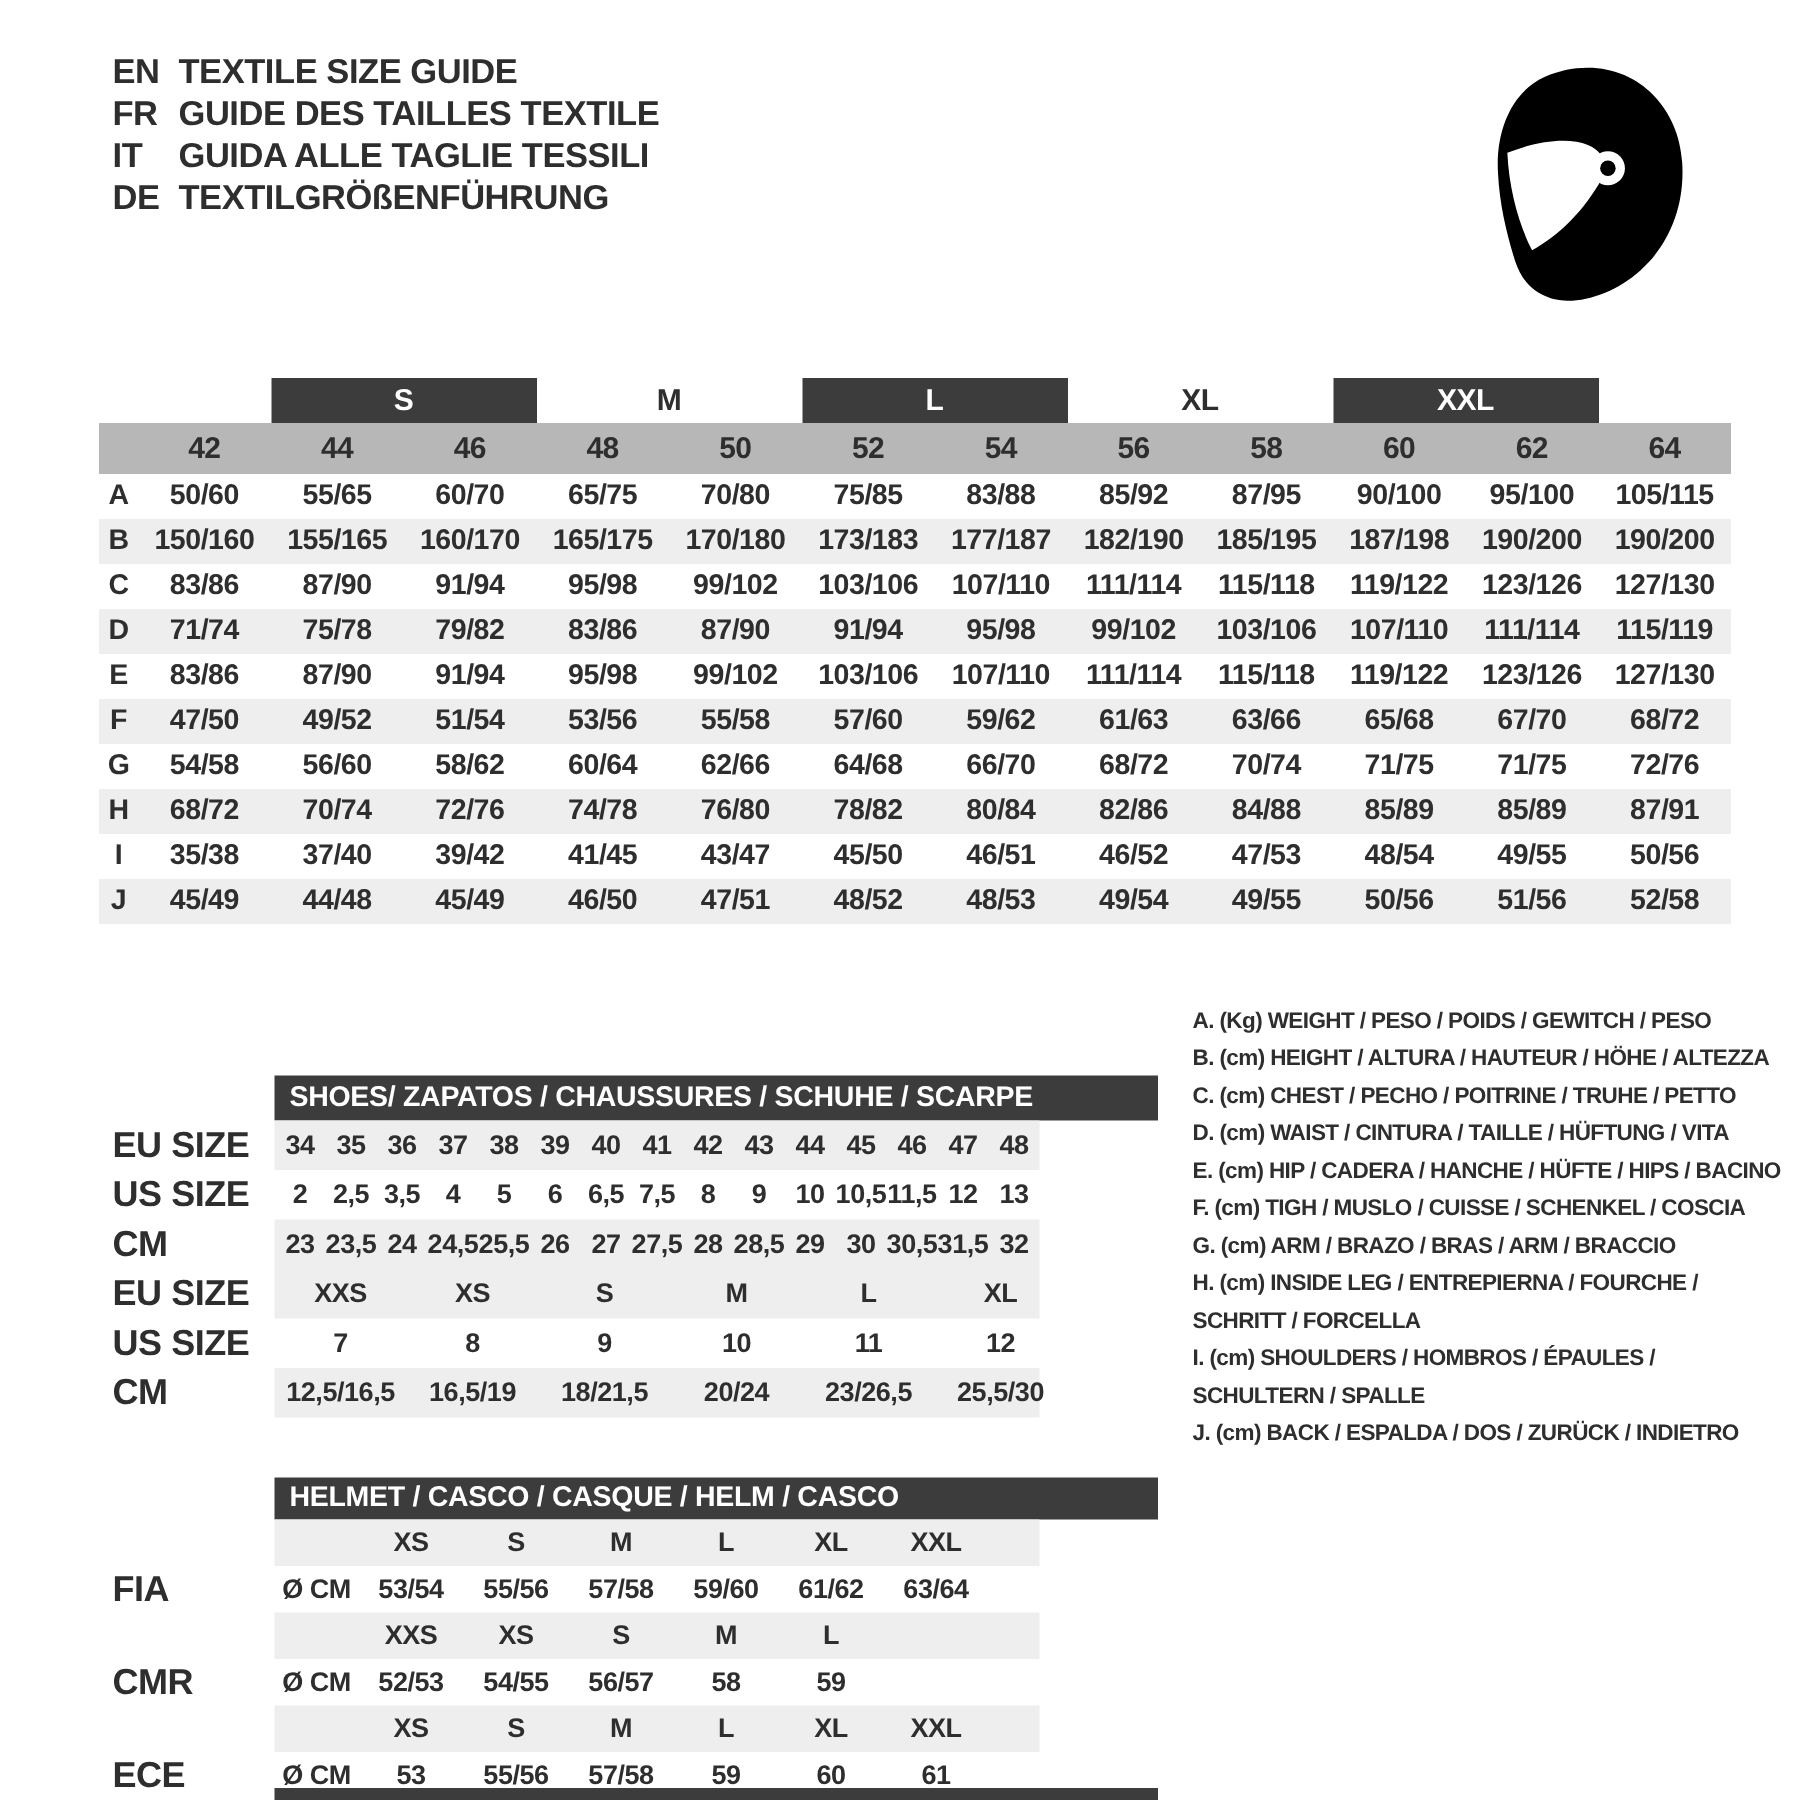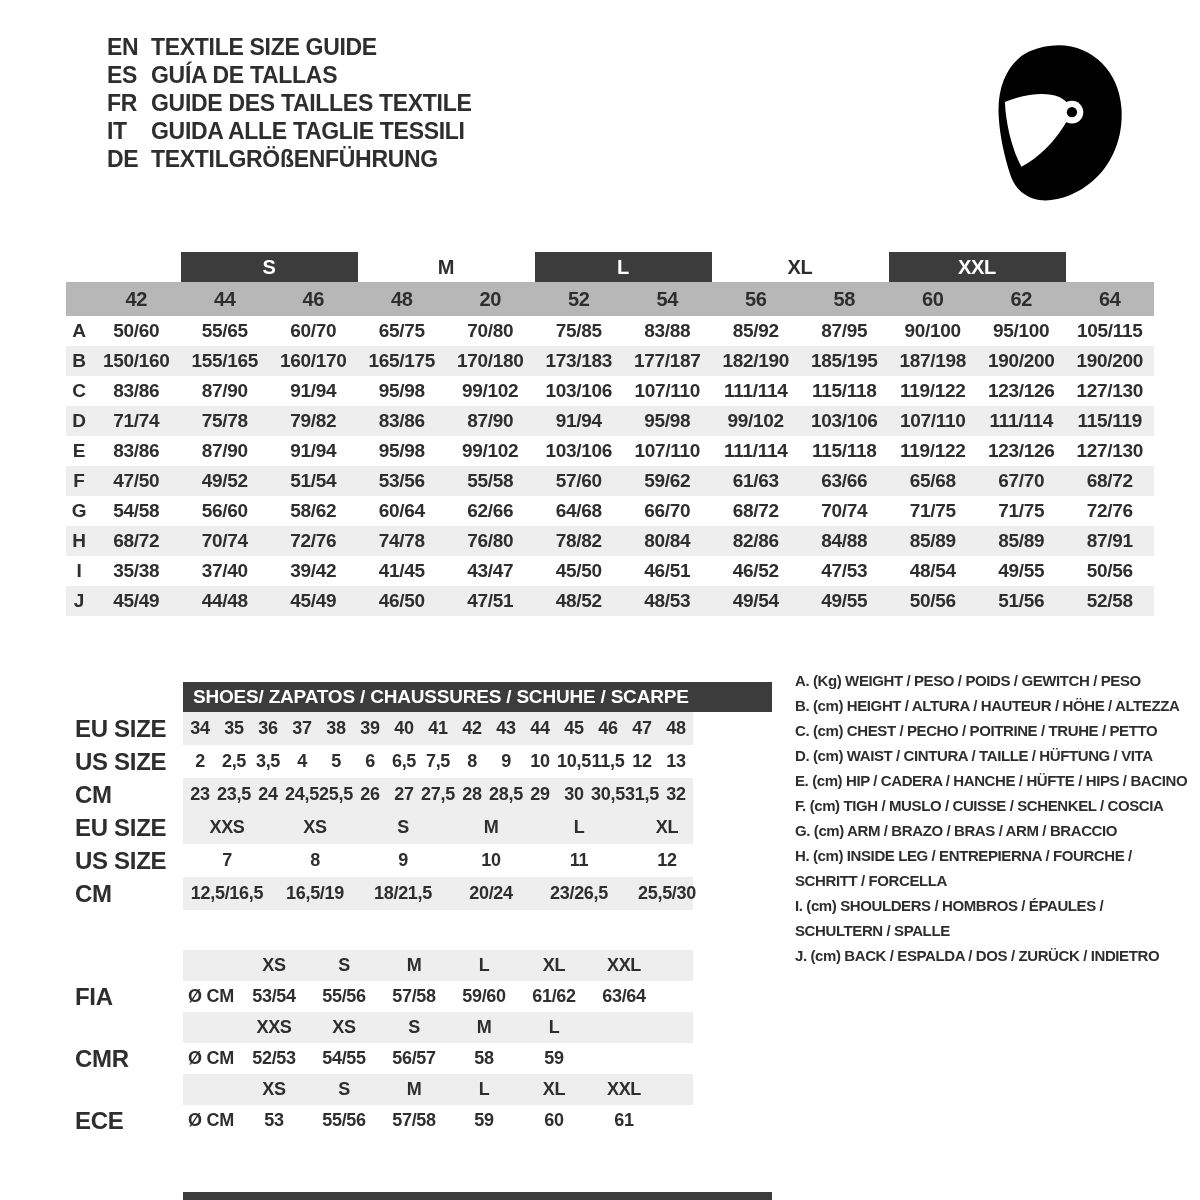--- a/index.html
+++ b/index.html
@@ -3,39 +3,39 @@
 <meta charset="utf-8">
 <style>
   html,body{margin:0;padding:0;}
   body{
     width:1200px;height:1200px;position:relative;overflow:hidden;
     background:#fff;
     font-family:"Liberation Sans","DejaVu Sans",sans-serif;
     font-weight:bold;color:#2e2e2e;letter-spacing:-0.3px;
   }
   
-  #languages{position:absolute;left:75px;top:33px;font-size:23px;line-height:28px;margin-left:32px;}
+  #languages{position:absolute;left:75px;top:33px;font-size:23px;line-height:28px;}
   .lang-row{display:flex;}
   .lang-code{width:44px;flex:0 0 44px;}
   
   #helmet-icon{position:absolute;left:980px;top:40px;width:155px;height:165px;}
   
   #main-table{position:absolute;left:66px;top:252px;width:1088px;}
   .mt-grid{display:grid;grid-template-columns:26px repeat(12,1fr);align-items:center;}
   .mt-header{height:30px;}
   .size-group{height:30px;display:flex;align-items:center;justify-content:center;font-size:20px;}
   .size-group.bar{background:var(--dark);color:#fff;}
   .mt-band{height:34px;background:var(--band);}
   .mt-band .cell{text-align:center;font-size:20px;}
   .mt-row{height:30px;}
   .mt-row.striped{background:var(--stripe);}
   .mt-row .cell{text-align:center;font-size:19px;}
   .letter{text-align:center;font-size:19px;}
   
-  .section{position:absolute;left:62px;width:715px;}
+  .section{position:absolute;left:62px;width:715px;margin-top:35px;}
   .sec-bar{margin-left:121px;width:589px;box-sizing:border-box;background:var(--dark);
            color:#fff;font-size:19px;display:flex;align-items:center;padding-left:10px;letter-spacing:-0.2px;}
   .sec-row{display:flex;align-items:stretch;}
   .sec-label{width:121px;flex:0 0 121px;display:flex;align-items:center;
              padding-left:13px;box-sizing:border-box;font-size:24px;}
   .sec-data{width:510px;display:grid;align-items:center;}
   .striped-bg{background:var(--stripe);}
   .sec-data .cell{text-align:center;font-size:18px;}
   #shoes{top:682px;}   #shoes  .sec-bar{height:30px;}
   #shoes .sec-row{height:33px;}  #shoes  .sec-data{grid-template-columns:repeat(15,1fr);}
@@ -51,24 +51,20 @@
 </style>
 </head>
 <body style="--dark: #3c3c3c; --band: #b7b7b7; --stripe: #eeeeee; color: rgb(46, 46, 46);">
 
 <div id="languages">
     <div class="lang-row">
       <span class="lang-code">EN</span>
       <span class="lang-label">TEXTILE SIZE GUIDE</span>
     </div>
     <div class="lang-row">
-      <span class="lang-code">ES</span>
-      <span class="lang-label">GUÍA DE TALLAS</span>
-    </div>
-    <div class="lang-row">
       <span class="lang-code">FR</span>
       <span class="lang-label">GUIDE DES TAILLES TEXTILE</span>
     </div>
     <div class="lang-row">
       <span class="lang-code">IT</span>
       <span class="lang-label">GUIDA ALLE TAGLIE TESSILI</span>
     </div>
     <div class="lang-row">
       <span class="lang-code">DE</span>
       <span class="lang-label">TEXTILGRÖßENFÜHRUNG</span>
@@ -91,21 +87,21 @@
       <div class="size-group bar" style="grid-column: 7 / span 2;">L</div>
       <div class="size-group" style="grid-column: 9 / span 2;">XL</div>
       <div class="size-group bar" style="grid-column: 11 / span 2;">XXL</div>
     </div>
     <div class="mt-grid mt-band">
       <div class="cell"></div>
       <div class="cell">42</div>
       <div class="cell">44</div>
       <div class="cell">46</div>
       <div class="cell">48</div>
-      <div class="cell">20</div>
+      <div class="cell">50</div>
       <div class="cell">52</div>
       <div class="cell">54</div>
       <div class="cell">56</div>
       <div class="cell">58</div>
       <div class="cell">60</div>
       <div class="cell">62</div>
       <div class="cell">64</div>
     </div>
     <div class="mt-grid mt-row">
       <div class="letter">A</div>
@@ -353,20 +349,23 @@
         <div class="cell">12,5/16,5</div>
         <div class="cell">16,5/19</div>
         <div class="cell">18/21,5</div>
         <div class="cell">20/24</div>
         <div class="cell">23/26,5</div>
         <div class="cell">25,5/30</div>
       </div>
     </div>
   </div>
 <div id="helmets" class="section">
+    <div class="sec-bar">
+      <span>HELMET / CASCO / CASQUE / HELM / CASCO</span>
+    </div>
     <div class="sec-row">
       <div class="sec-label"></div>
       <div class="sec-data striped-bg">
         <div class="cell"></div>
         <div class="cell">XS</div>
         <div class="cell">S</div>
         <div class="cell">M</div>
         <div class="cell">L</div>
         <div class="cell">XL</div>
         <div class="cell">XXL</div>

